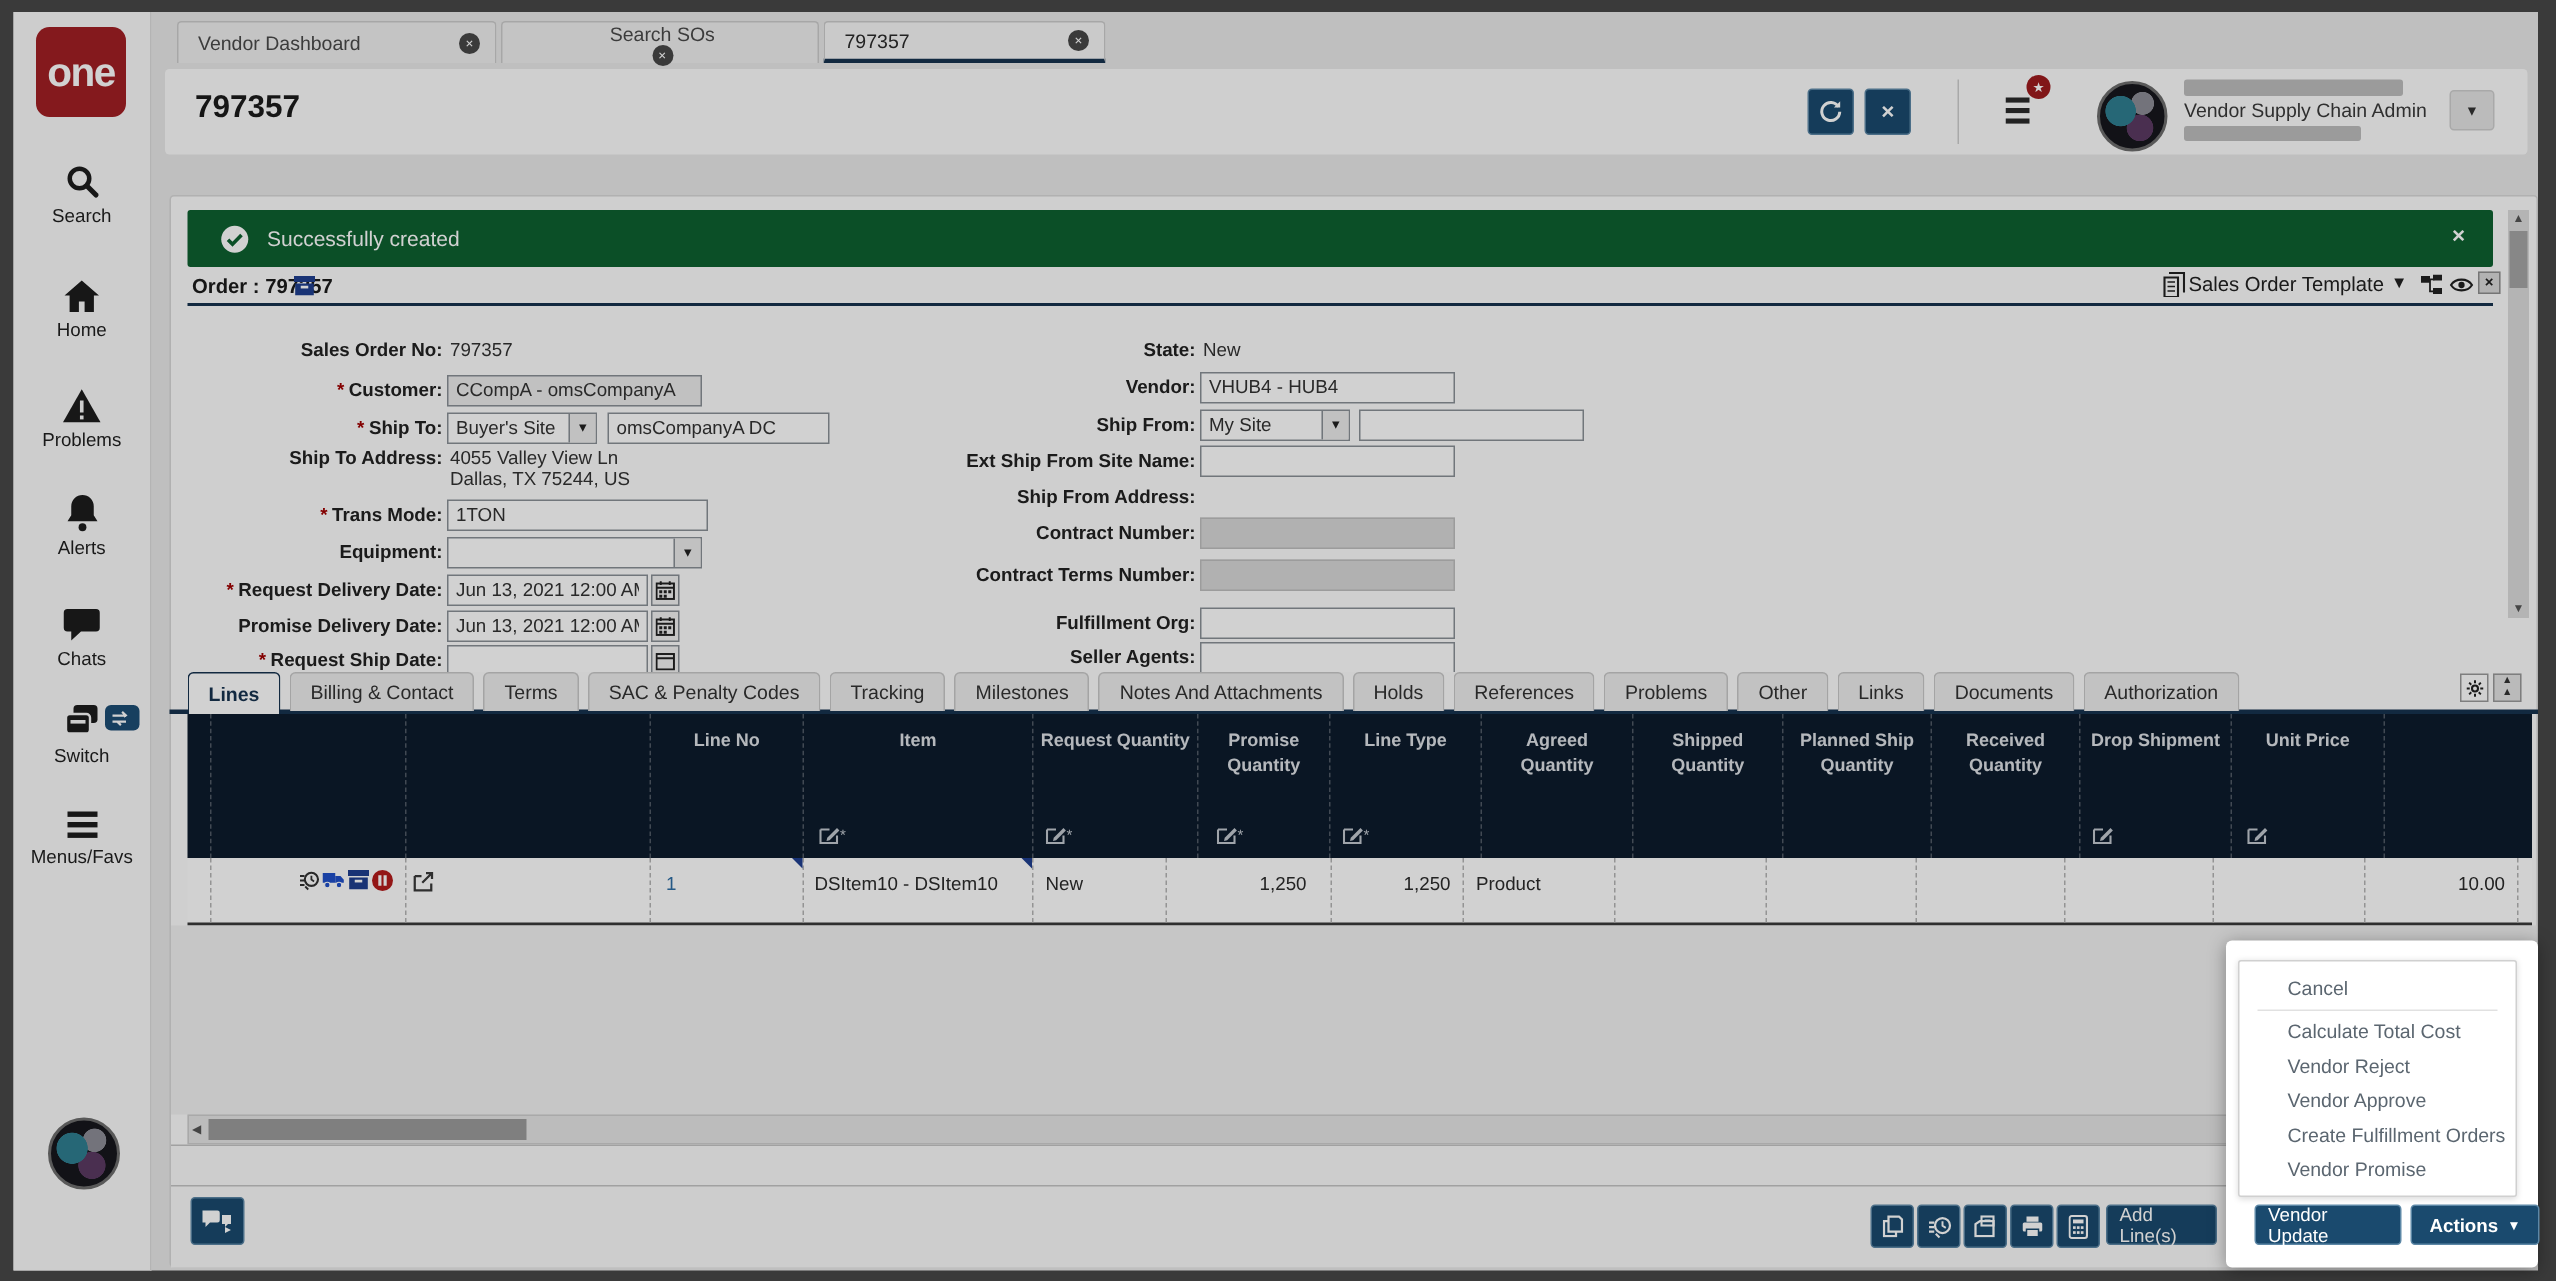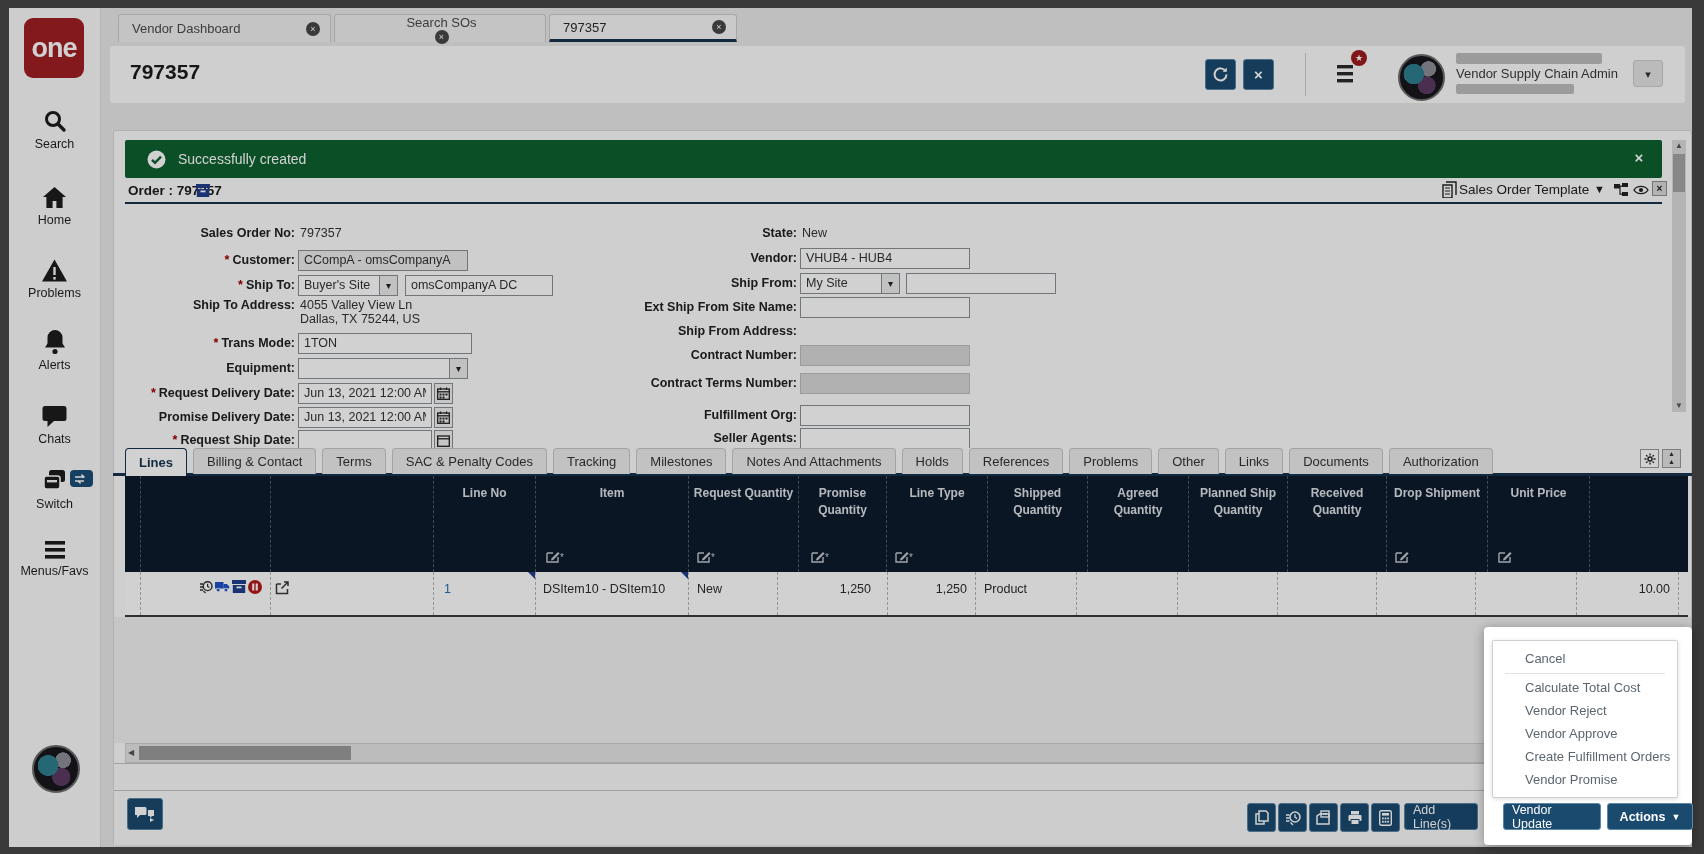--- a/index.html
+++ b/index.html
@@ -459,25 +459,25 @@
     <div class="gh gc8">
         <span class="lbl">Line Type</span>
       <span class="ghedit" style="left:8px;">
           <svg width="14" height="13" viewBox="0 0 14 13">
             <path d="M1 3 h6 M1 3 v9 h11 v-5" fill="none" stroke="#c3c9d0" stroke-width="1.4"></path>
             <path d="M5.5 8.5 L12 2 l1.6 1.6 L7.1 10.1 L5 10.6 Z" fill="#c3c9d0"></path>
           </svg>
           <span>*</span>
         </span>
     </div>
+    <div class="gh gc9">
+        <span class="lbl">Agreed Quantity</span>
+      </div>
     <div class="gh gc10">
         <span class="lbl">Shipped Quantity</span>
-      </div>
-    <div class="gh gc9">
-        <span class="lbl">Agreed Quantity</span>
       </div>
     <div class="gh gc11">
         <span class="lbl">Planned Ship Quantity</span>
       </div>
     <div class="gh gc12">
         <span class="lbl">Received Quantity</span>
       </div>
     <div class="gh gc13">
         <span class="lbl">Drop Shipment</span>
       <span class="ghedit" style="left:8px;">

